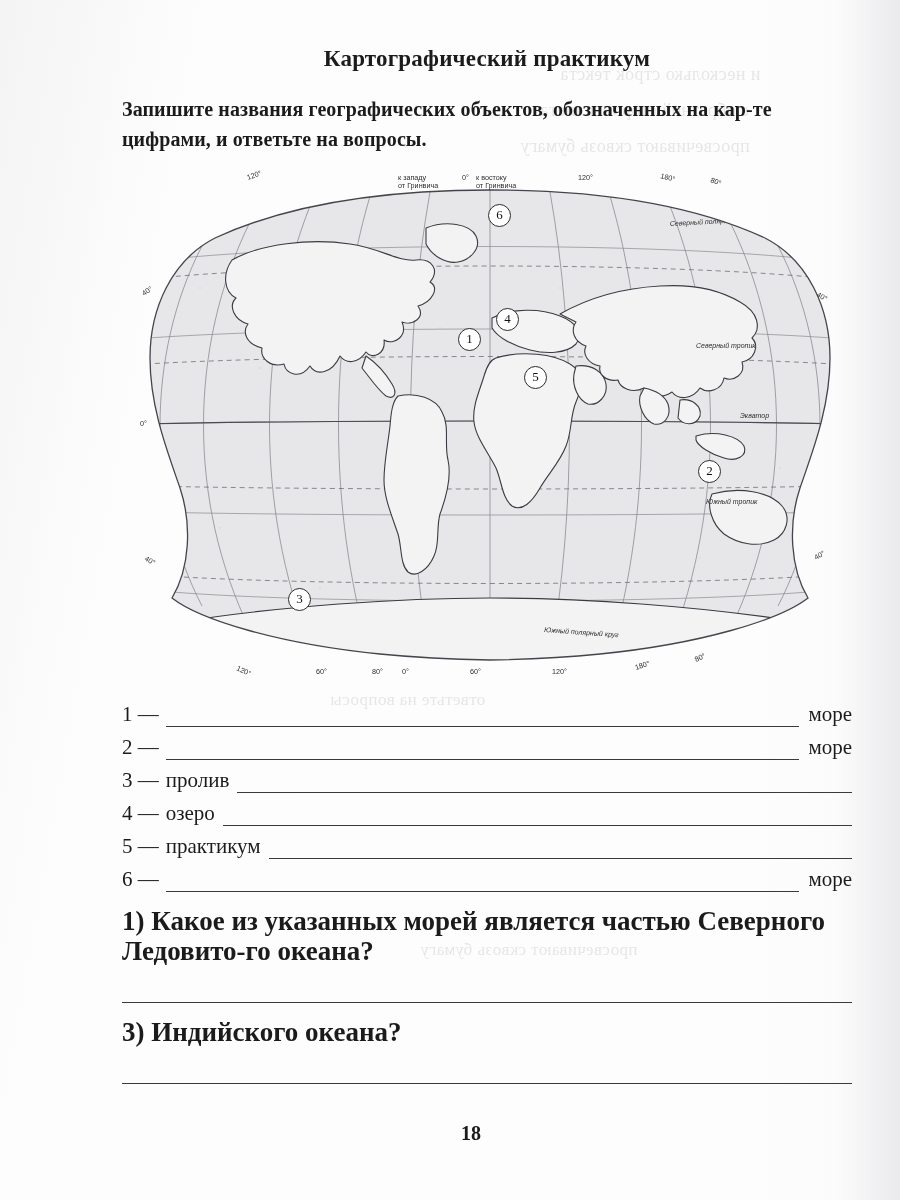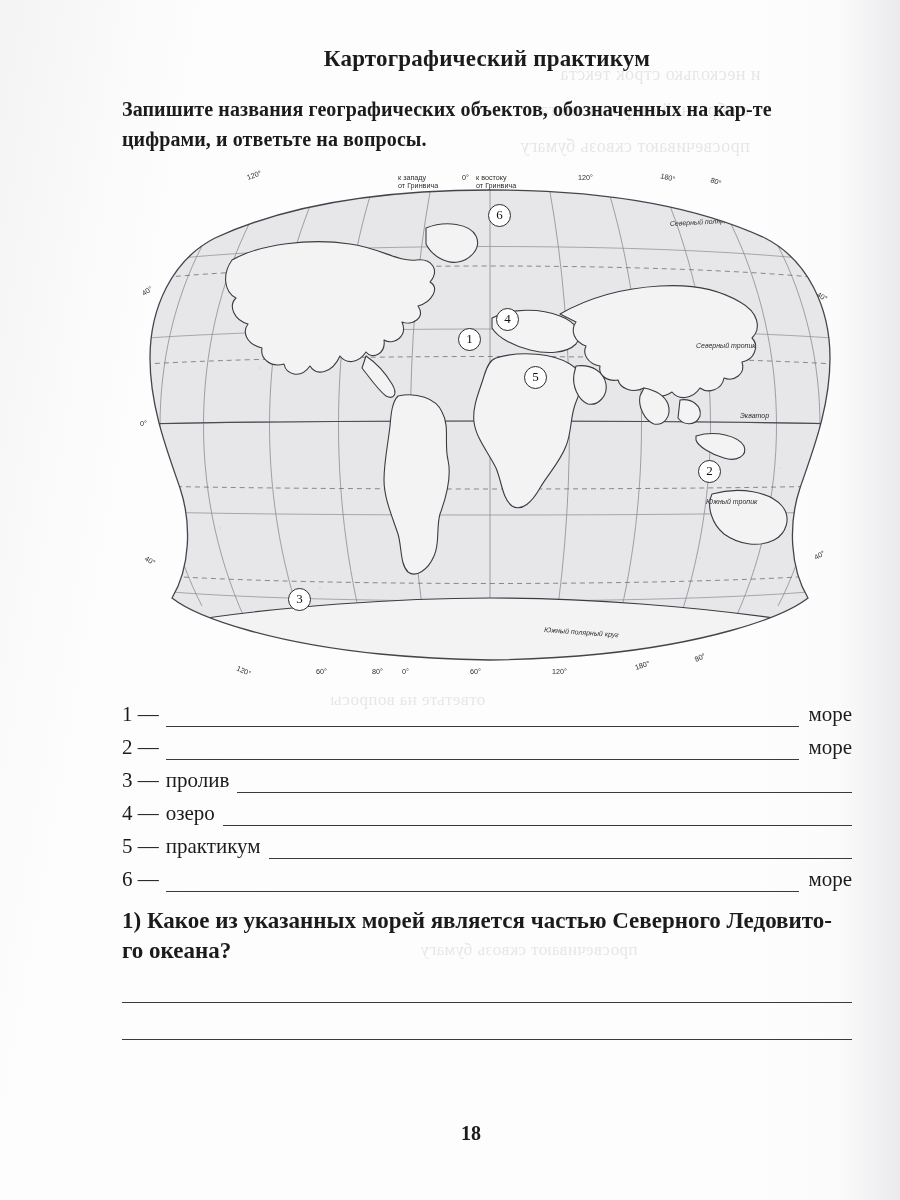--- a/index.html
+++ b/index.html
@@ -103,21 +103,21 @@
     height: 23px;
   }
   .ans-suf {
     white-space: nowrap;
     padding-left: 9px;
   }
   
   .q {
     font-family: "Liberation Serif", serif;
     font-weight: bold;
-    font-size: 23px;
+    font-size: 27px;
     line-height: 30px;
     margin-top: 14px;
   }
   .q-line {
     border-bottom: 1.3px solid #3a3a3a;
     height: 30px;
     margin-top: 6px;
   }
   .page-num {
     position: absolute;
@@ -384,18 +384,19 @@
     </div>
   </div>
 
   <div>
     <div class="q">1) Какое из указанных морей является частью Северного Ледовито-го океана?</div>
     <div class="q-line"></div>
   </div>
 
 
   <div>
+    <div class="q">3) Индийского океана?</div>
     <div class="q-line"></div>
   </div>
 
 </div>
 
 <div class="page-num">18</div>
 
 </body></html>

